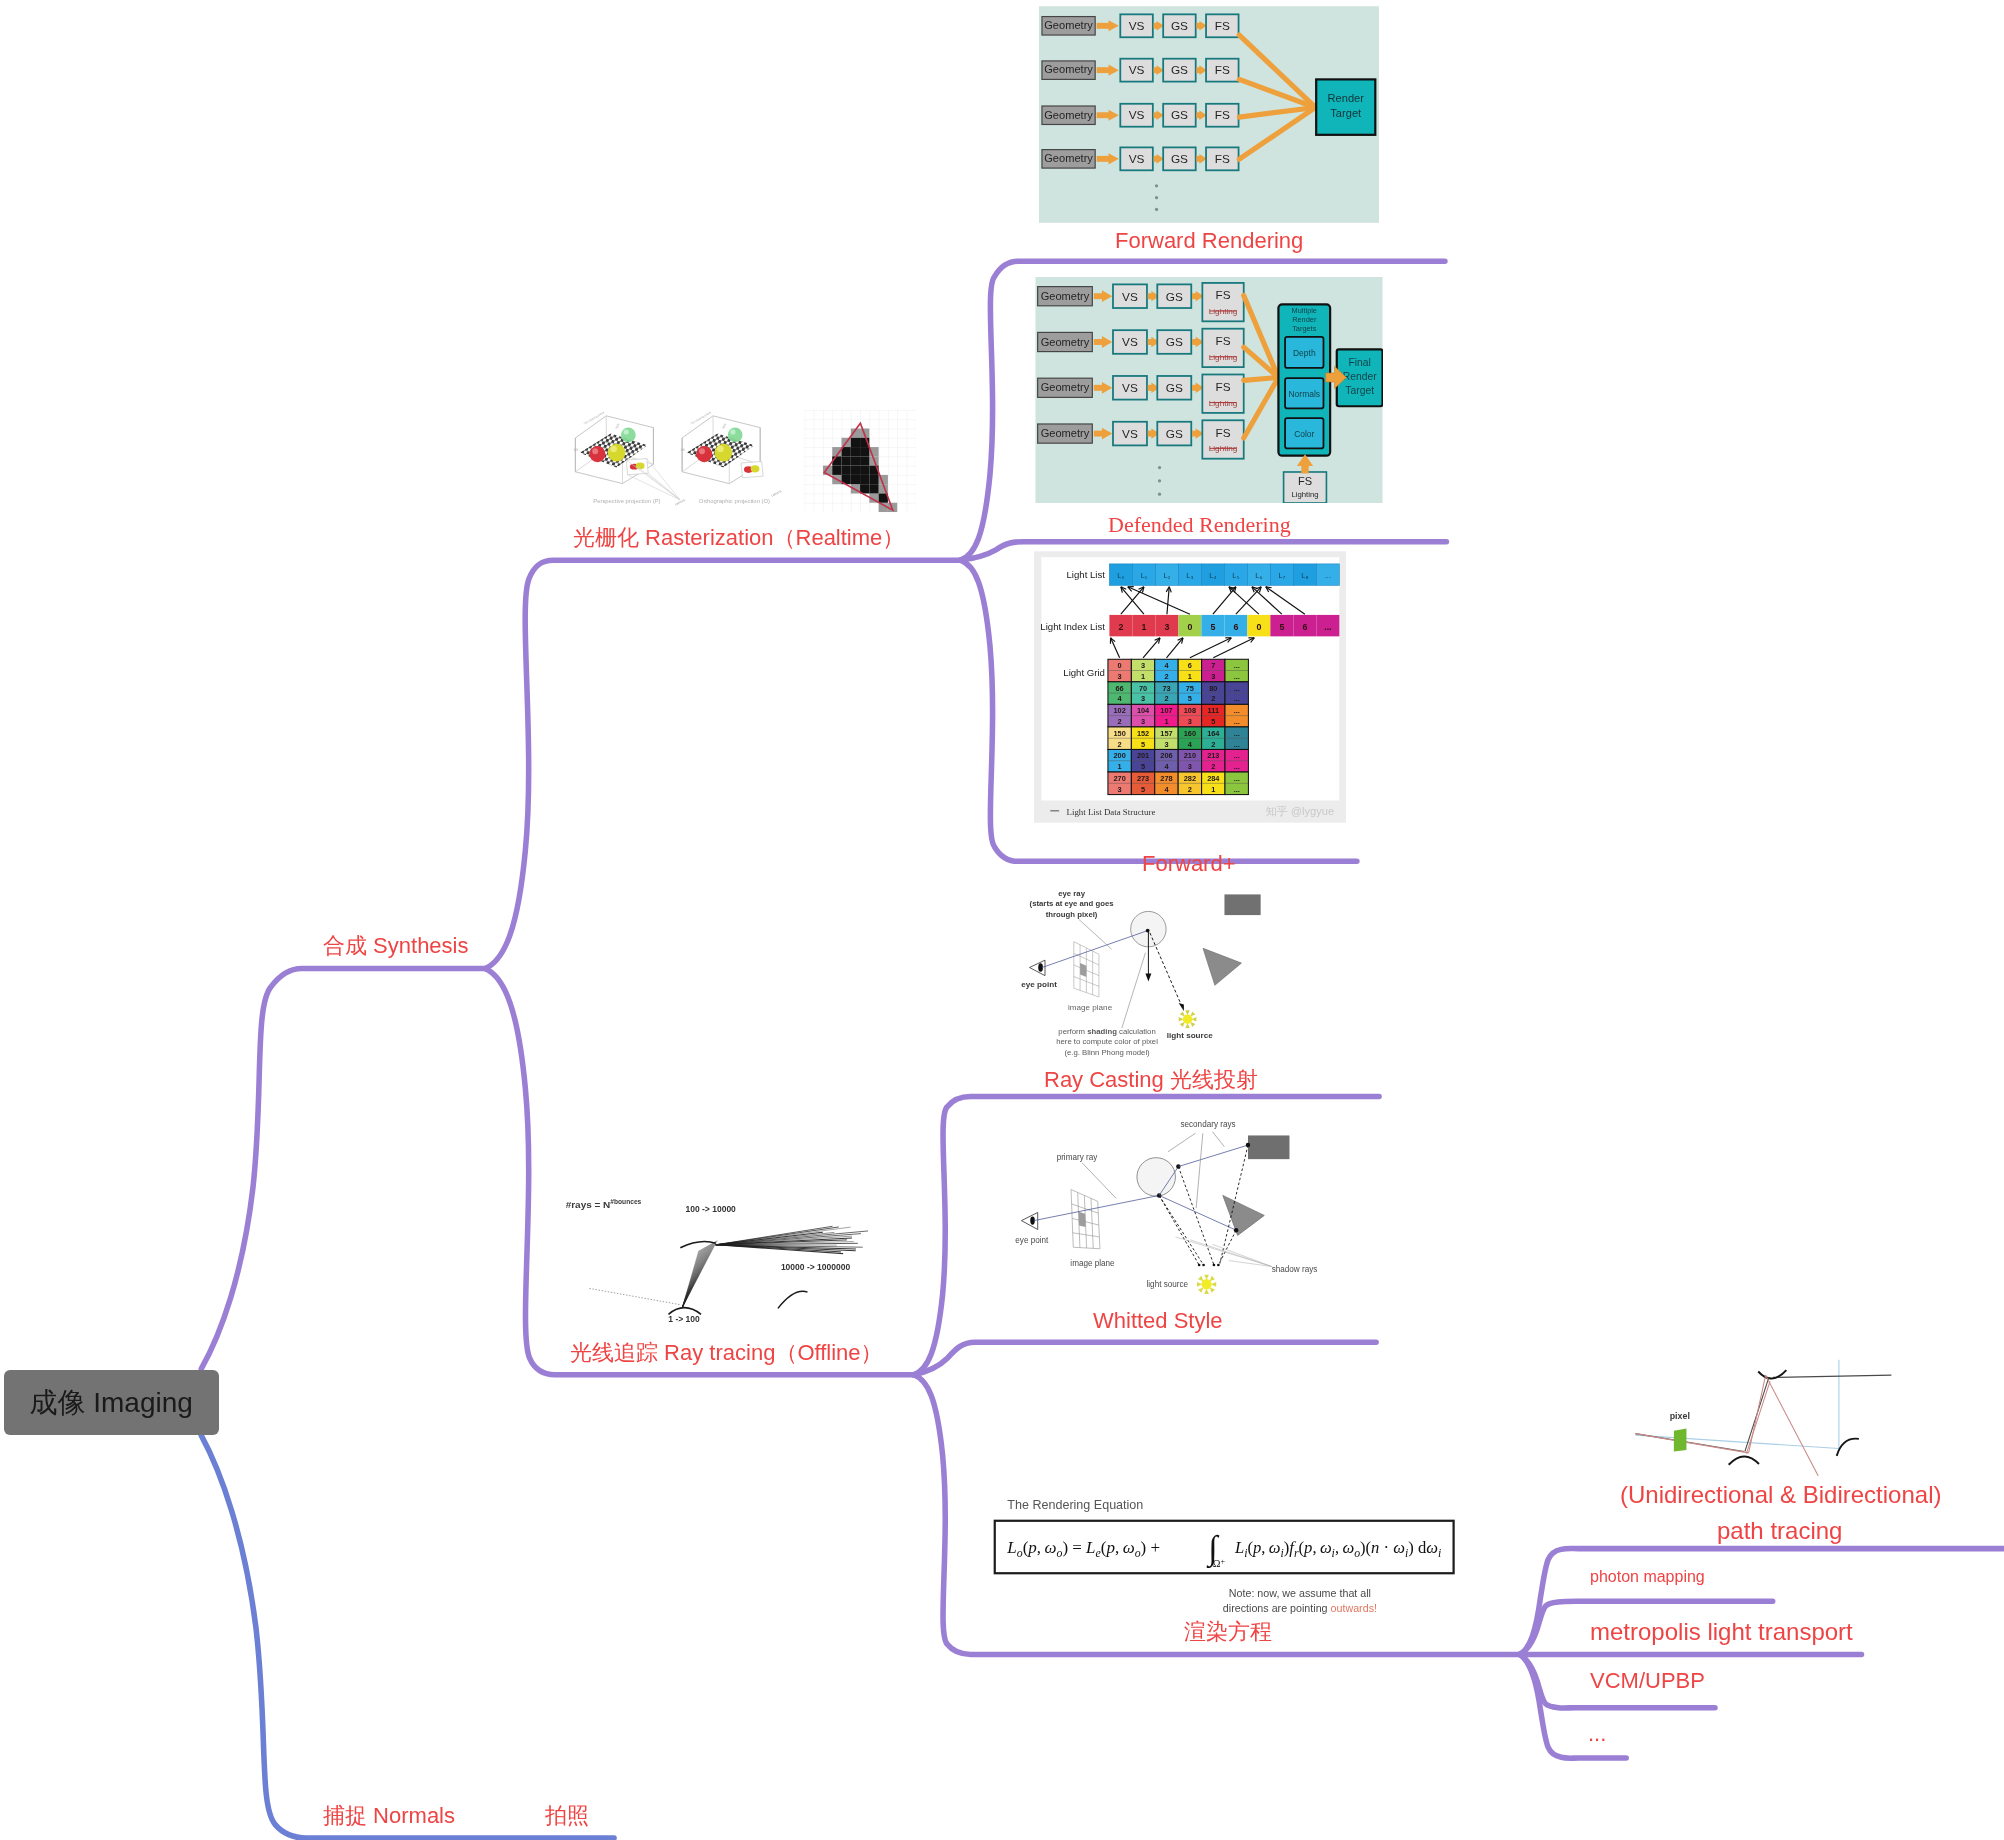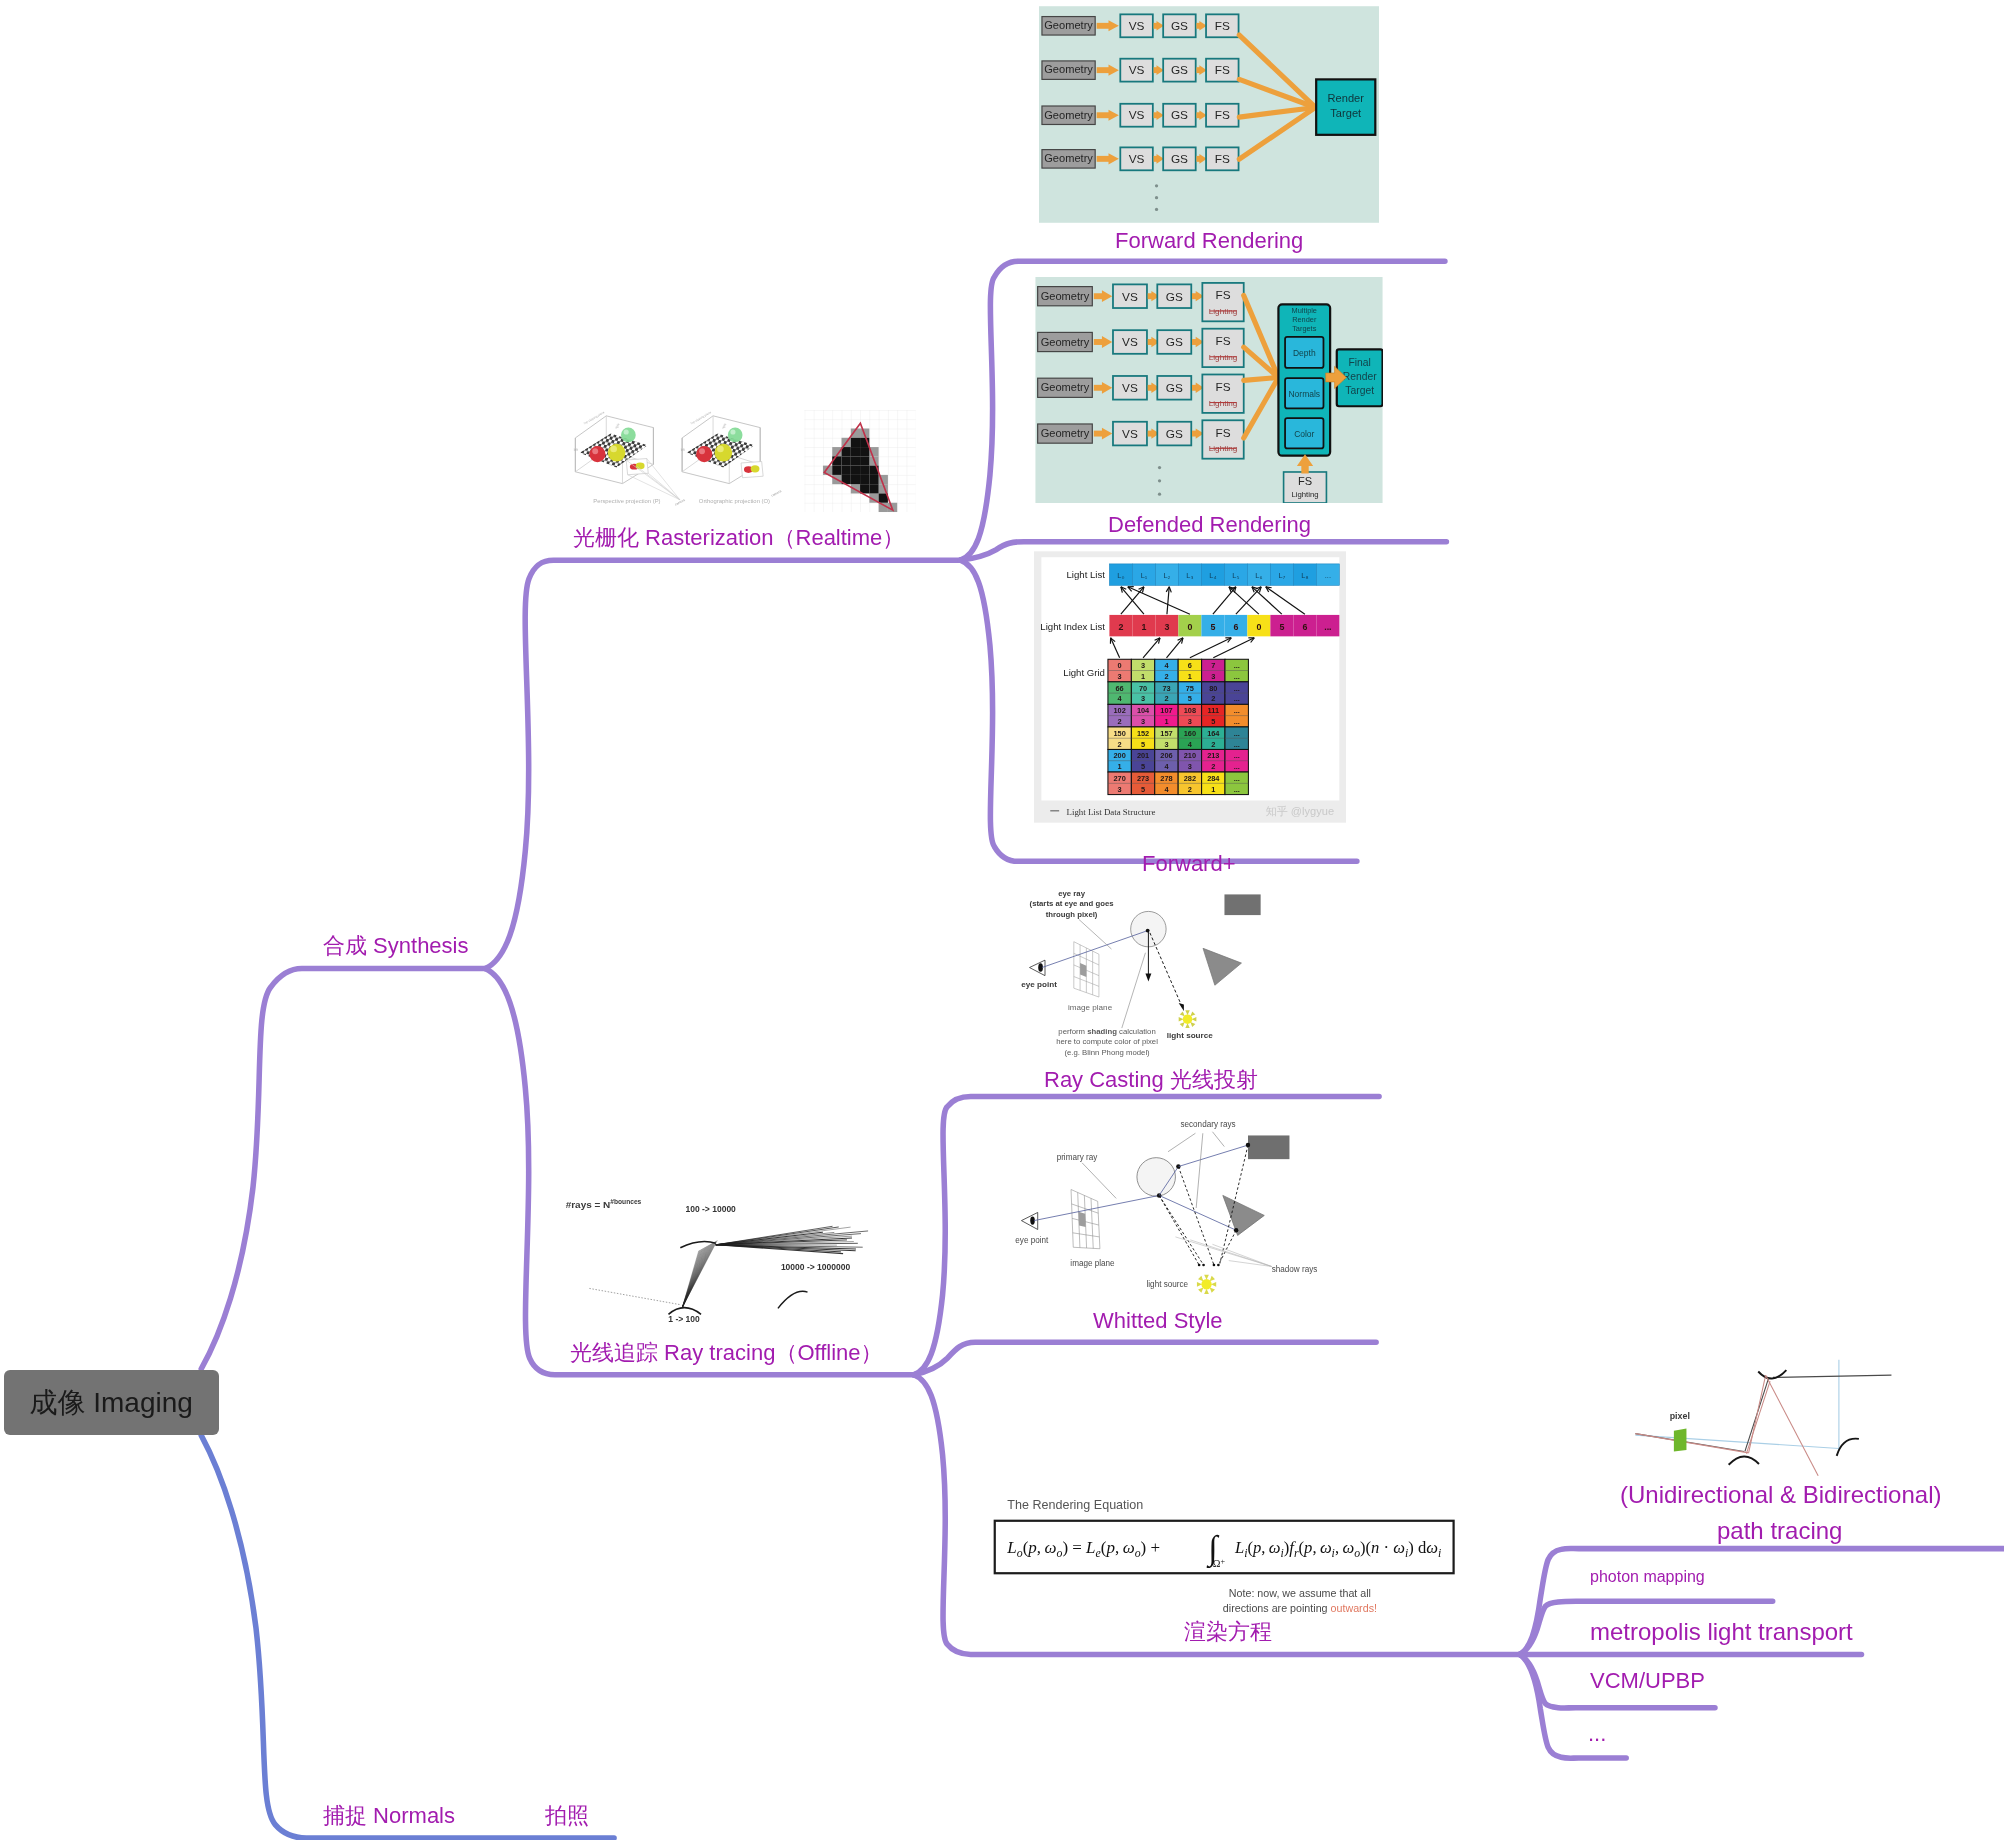--- a/index.html
+++ b/index.html
@@ -4,21 +4,21 @@
 <title>Imaging Mind Map</title>
 <style>
   *{box-sizing:border-box;}
   html,body{margin:0;padding:0;}
   body{
     width:2005px;height:1841px;background:#fff;overflow:hidden;position:relative;
     font-family:"Liberation Sans",sans-serif;color:#1a1a1a;
   }
   #stage{position:absolute;left:0;top:0;width:2005px;height:1325px;}
   svg.edges{position:absolute;left:0;top:0;width:2005px;height:1841px;overflow:visible;}
-  .nlabel{position:absolute;white-space:nowrap;line-height:1.1;color:#a21caf;}
+  .nlabel{position:absolute;white-space:nowrap;line-height:1.1;color:#ef4444;}
   .root-node{position:absolute;background:#737373;border-radius:6px;}
   .root-node .txt{position:absolute;left:0;top:0;width:100%;height:100%;
       display:flex;align-items:center;justify-content:center;font-size:28px;}
   .fig{position:absolute;overflow:hidden;}
 </style>
 </head>
 <body>
 
 <div id="stage">
 
@@ -770,21 +770,21 @@
 </div>
 
 <div class="nlabel" style="left:323px;top:934px;font-size:22px;">合成 Synthesis</div>
 <div class="nlabel" style="left:323px;top:1804px;font-size:22px;">捕捉 Normals</div>
 <div class="nlabel" style="left:545px;top:1804px;font-size:22px;">拍照</div>
 
 <div class="nlabel" style="left:573px;top:526px;font-size:22px;">光栅化 Rasterization（Realtime）</div>
 <div class="nlabel" style="left:570px;top:1341px;font-size:22px;">光线追踪 Ray tracing（Offline）</div>
 
 <div class="nlabel" style="left:1115px;top:229px;font-size:22px;">Forward Rendering</div>
-<div class="nlabel" style="left:1108px;top:513px;font-size:22px;">Defended Rendering</div>
+<div class="nlabel" style="left:1108px;top:513px;font-size:22px;font-family:Liberation Serif, serif;">Defended Rendering</div>
 <div class="nlabel" style="left:1142px;top:832px;font-size:22px;margin-top:20px;">Forward+</div>
 <div class="nlabel" style="left:1044px;top:1068px;font-size:22px;">Ray Casting 光线投射</div>
 <div class="nlabel" style="left:1093px;top:1309px;font-size:22px;">Whitted Style</div>
 <div class="nlabel" style="left:1184px;top:1620px;font-size:22px;">渲染方程</div>
 
 <div class="nlabel" style="left:1620px;top:1482px;font-size:24px;">(Unidirectional &amp; Bidirectional)</div>
 <div class="nlabel" style="left:1717px;top:1518px;font-size:24px;">path tracing</div>
 <div class="nlabel" style="left:1590px;top:1568px;font-size:16px;">photon mapping</div>
 <div class="nlabel" style="left:1590px;top:1619px;font-size:24px;">metropolis light transport</div>
 <div class="nlabel" style="left:1590px;top:1669px;font-size:22px;">VCM/UPBP</div>

